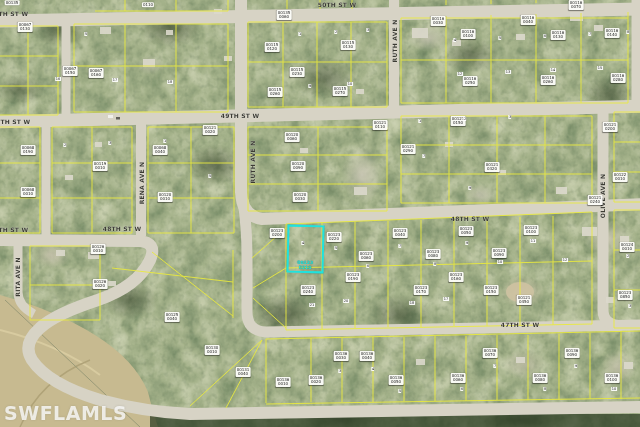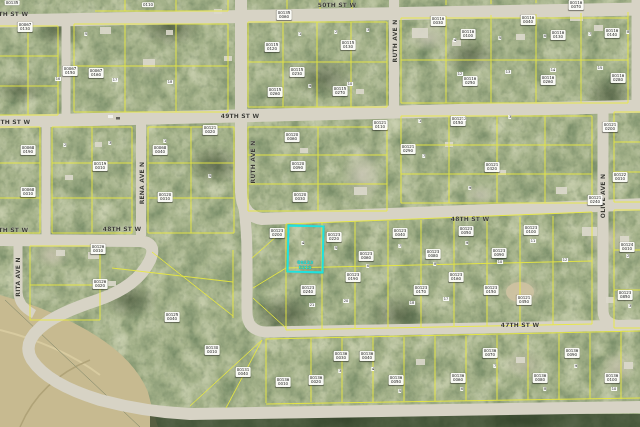--- a/index.html
+++ b/index.html
@@ -495,13 +495,14 @@
       <div class="lot" style="left: 630px; top: 306px;">3</div>
     </div>
 
   <div class="highlight">
     <div class="hl-label">
       <div>00123</div>
       <div>0210</div>
     </div>
   </div>
 
+  <div class="watermark">SWFLAMLS</div>
 </div>
 
 </body></html>

